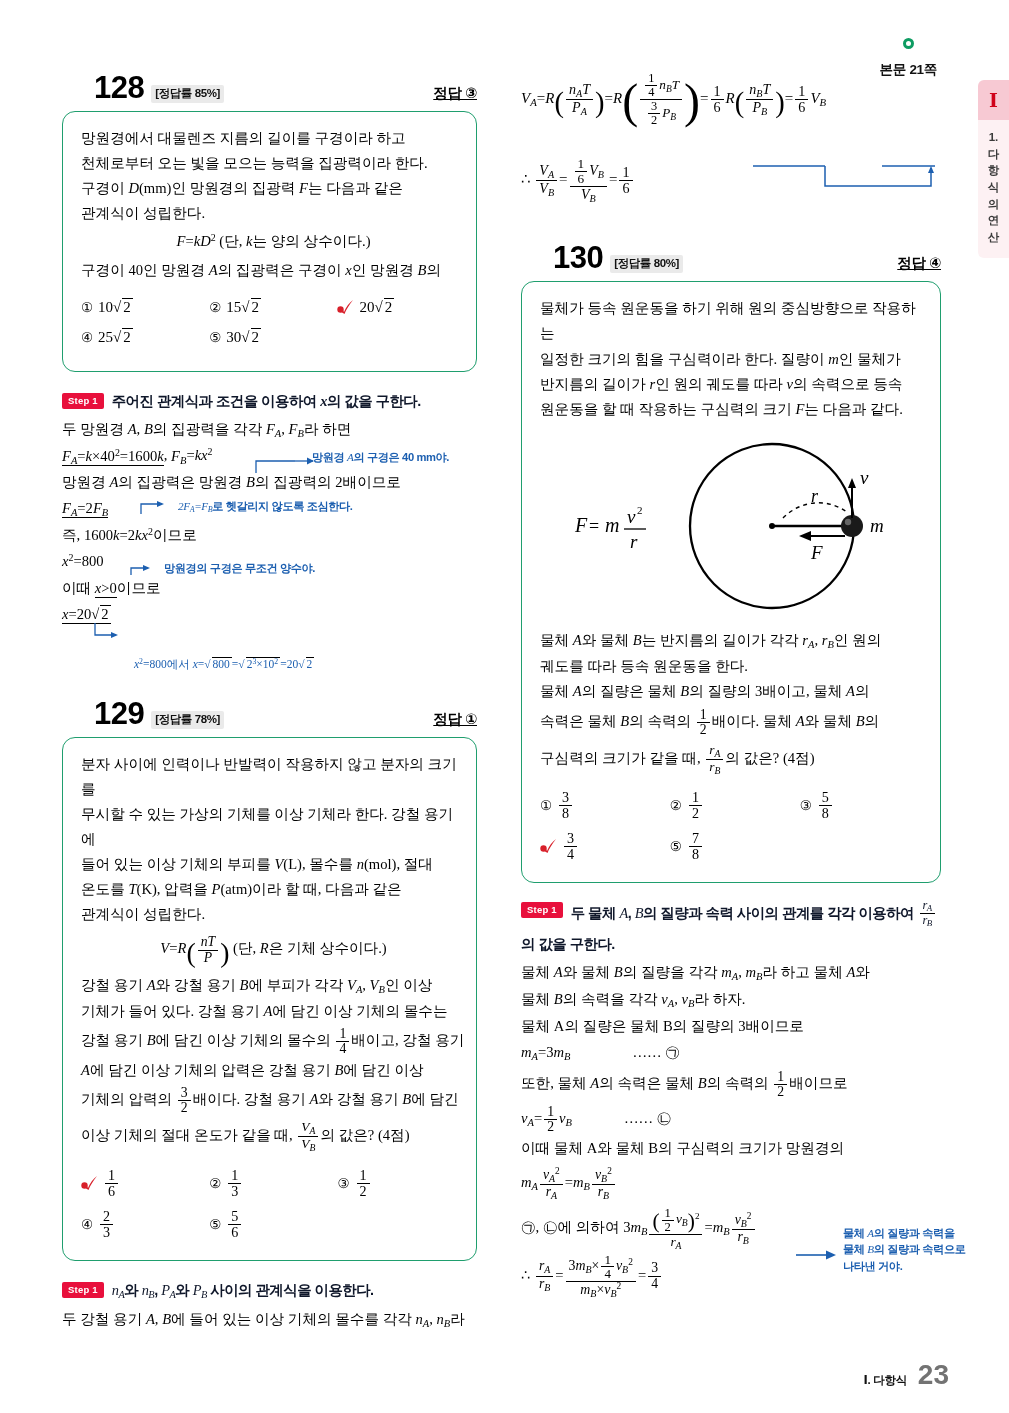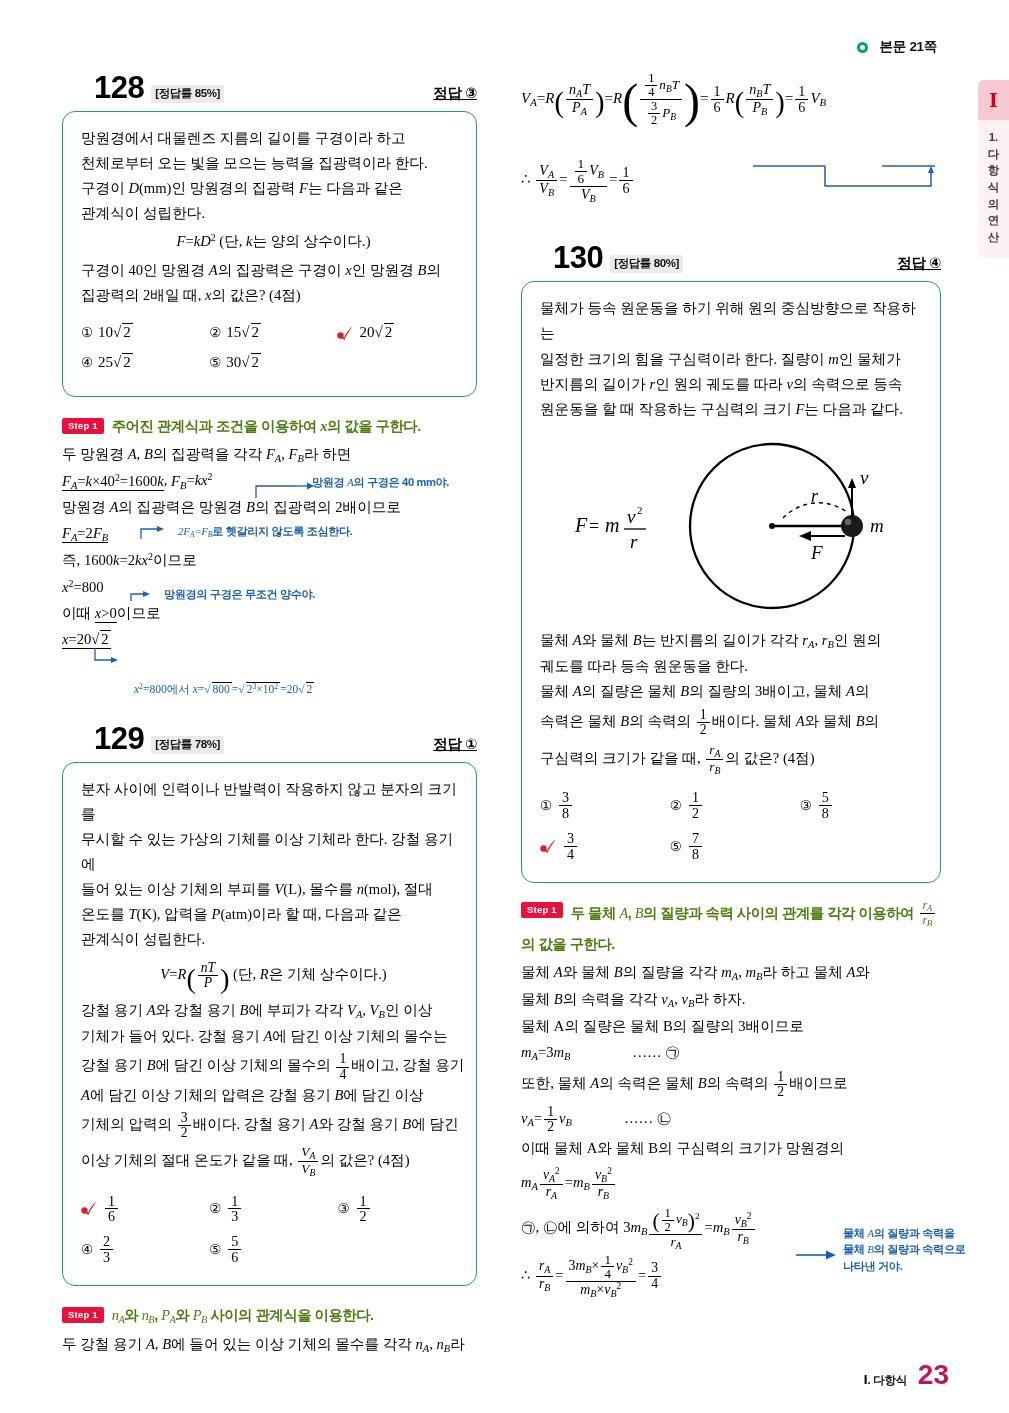--- a/index.html
+++ b/index.html
@@ -12,20 +12,21 @@
     overflow:hidden;
   }
   .page { position:relative; width:1009px; height:1413px; }
 
   
   .hdr-ref {
     position:absolute; right:72px; top:38px;
     font-size:13.5px; font-weight:bold; color:#111;
     display:flex; align-items:center; gap:12px;
     letter-spacing:-0.3px;
+    flex-direction:column;
   }
   .ring {
     width:11px; height:11px; border-radius:50%;
     border:3px solid #0e9c62; box-sizing:border-box;
     display:inline-block;
   }
 
   
   .sidetab {
     position:absolute; right:0px; top:80px;
@@ -108,21 +109,21 @@
   .step {
     display:flex; align-items:flex-start; gap:8px;
     margin-top:18px; margin-bottom:4px;
   }
   .step-badge {
     background:#e8103c; color:#fff; font-size:9.5px; font-weight:bold;
     padding:2.5px 6px 3px 6px; border-radius:2px; white-space:nowrap;
     margin-top:3px; letter-spacing:0.2px;
   }
   .step-text {
-    font-size:14.4px; font-weight:bold; color:#4d7c0f; line-height:1.6;
+    font-size:14.4px; font-weight:bold; color:#0f172a; line-height:1.6;
     font-family:"Liberation Sans","DejaVu Sans",sans-serif;
     letter-spacing:-0.5px;
   }
 
   
   .sol {
     font-family:"Liberation Serif","DejaVu Serif",serif;
     font-size:14.6px; line-height:1.78; color:#000;
   }
   .sol p { margin:0; }
@@ -138,21 +139,21 @@
 
   
   .footer {
     position:absolute; right:60px; bottom:22px;
     display:flex; align-items:baseline; gap:11px;
   }
   .footer-ch {
     font-size:11.5px; font-weight:bold; color:#111; letter-spacing:-0.3px;
   }
   .footer-pg {
-    font-size:28px; font-weight:bold; color:#be185d;
+    font-size:28px; font-weight:bold; color:#737373;
     font-family:"Liberation Sans","DejaVu Sans",sans-serif;
   }
 
   .diagram { margin:4px 0 2px 0; display:flex; justify-content:center;}
 </style>
 </head>
 <body>
 
 <div class="page">
 
@@ -187,21 +188,20 @@
 
       <div class="qbox">
         <p>망원경에서 대물렌즈 지름의 길이를 구경이라 하고</p>
         <p>천체로부터 오는 빛을 모으는 능력을 집광력이라 한다.</p>
         <p>구경이 <span class="it">D</span>(mm)인 망원경의 집광력 <span class="it">F</span>는 다음과 같은</p>
         <p>관계식이 성립한다.</p>
         <p class="ctr" style="margin:3px 0 3px 0;">
           <span class="it">F</span>=<span class="it">kD</span><span class="sup">2</span> (단, <span class="it">k</span>는 양의 상수이다.)
         </p>
         <p>구경이 40인 망원경 <span class="it">A</span>의 집광력은 구경이 <span class="it">x</span>인 망원경 <span class="it">B</span>의</p>
-        <p>집광력의 2배일 때, <span class="it">x</span>의 값은? (4점)</p>
 
         <div class="choices">
           <div class="chrow">
             <div class="ch">
               <span class="chmark">①</span>
               <span>10<span class="sqrt">√<span class="rad">2</span></span></span>
             </div>
             <div class="ch">
               <span class="chmark">②</span>
               <span>15<span class="sqrt">√<span class="rad">2</span></span></span>

